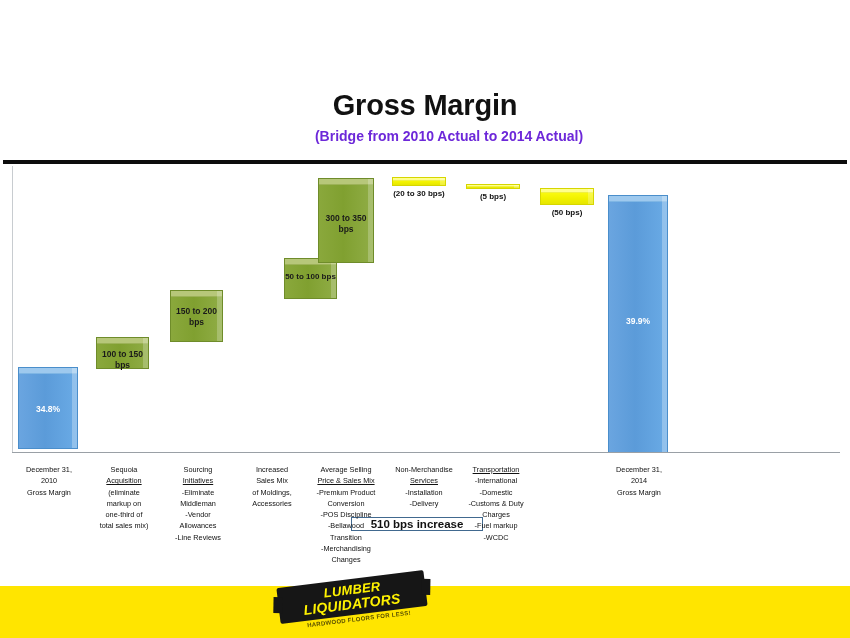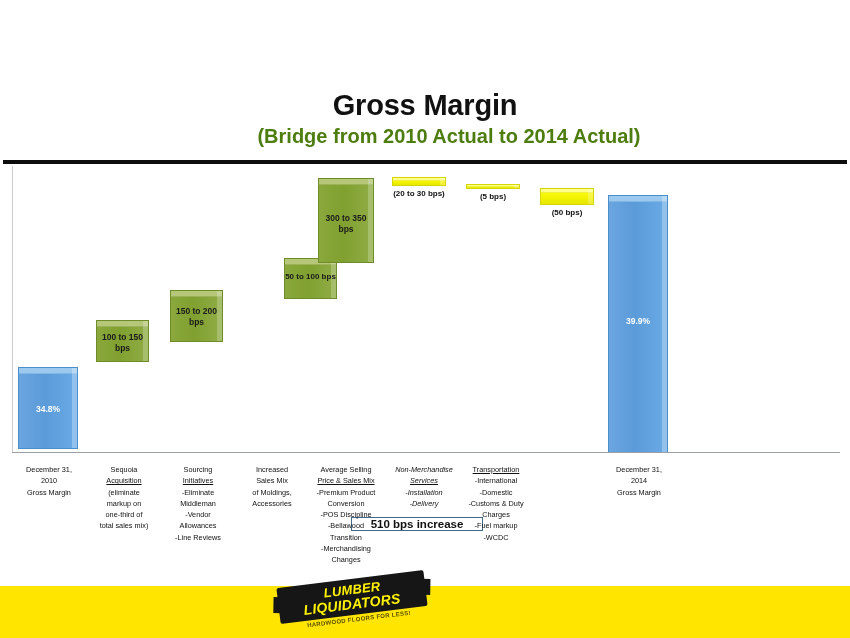--- a/index.html
+++ b/index.html
@@ -34,23 +34,23 @@
   }
   #chart-title {
     font-size: 29px;
     font-weight: bold;
     color: #111111;
     letter-spacing: -0.2px;
     line-height: 34px;
     font-family: "Liberation Sans", sans-serif;
   }
   #chart-subtitle {
-    font-size: 20px;
-    font-weight: bold;
-    color: #4d7c0f;
+    font-size: 14px;
+    font-weight: bold;
+    color: #6d28d9;
     line-height: 22px;
     margin-top: 3px;
     font-family: "Liberation Sans", sans-serif;
     margin-left: 48px;
   }
   #title-rule {
     position: absolute;
     left: 3px;
     top: 160px;
     width: 844px;
@@ -312,21 +312,21 @@
   <div id="title-rule"></div>
 
   <div id="plot">
 
     <div class="bar blue" style="left:18px; top:203px; width:60px; height:82px;">
       <div class="cap"></div>
       <div class="side"></div>
       <div class="bar-label" style="top:36px;">34.8%</div>
     </div>
 
-    <div class="bar green" style="left:96px; top:156px; width:53px; height:42px;">
+    <div class="bar green" style="left:96px; top:173px; width:53px; height:32px;">
       <div class="cap"></div>
       <div class="side"></div>
       <div class="bar-label" style="top:11px;">100 to 150 bps</div>
     </div>
 
     <div class="bar green" style="left:170px; top:126px; width:53px; height:52px;">
       <div class="cap"></div>
       <div class="side"></div>
       <div class="bar-label" style="top:15px;">150 to 200 bps</div>
     </div>
@@ -415,21 +415,21 @@
       <span class="cat-head underline">Price &amp; Sales Mix</span>
       <span class="cat-sub">-Premium Product</span>
       <span class="cat-sub">Conversion</span>
       <span class="cat-sub">-POS Discipline</span>
       <span class="cat-sub">-Bellawood</span>
       <span class="cat-sub">Transition</span>
       <span class="cat-sub">-Merchandising</span>
       <span class="cat-sub">Changes</span>
     </div>
 
-    <div class="cat" style="left:384px; width:80px;font-style:italic;">
+    <div class="cat" style="left:384px; width:80px;">
       <span class="cat-head">Non-Merchandise</span>
       <span class="cat-head underline">Services</span>
       <span class="cat-sub">-Installation</span>
       <span class="cat-sub">-Delivery</span>
     </div>
 
     <div class="cat" style="left:454px; width:84px;">
       <span class="cat-head underline">Transportation</span>
       <span class="cat-sub">-International</span>
       <span class="cat-sub">-Domestic</span>

